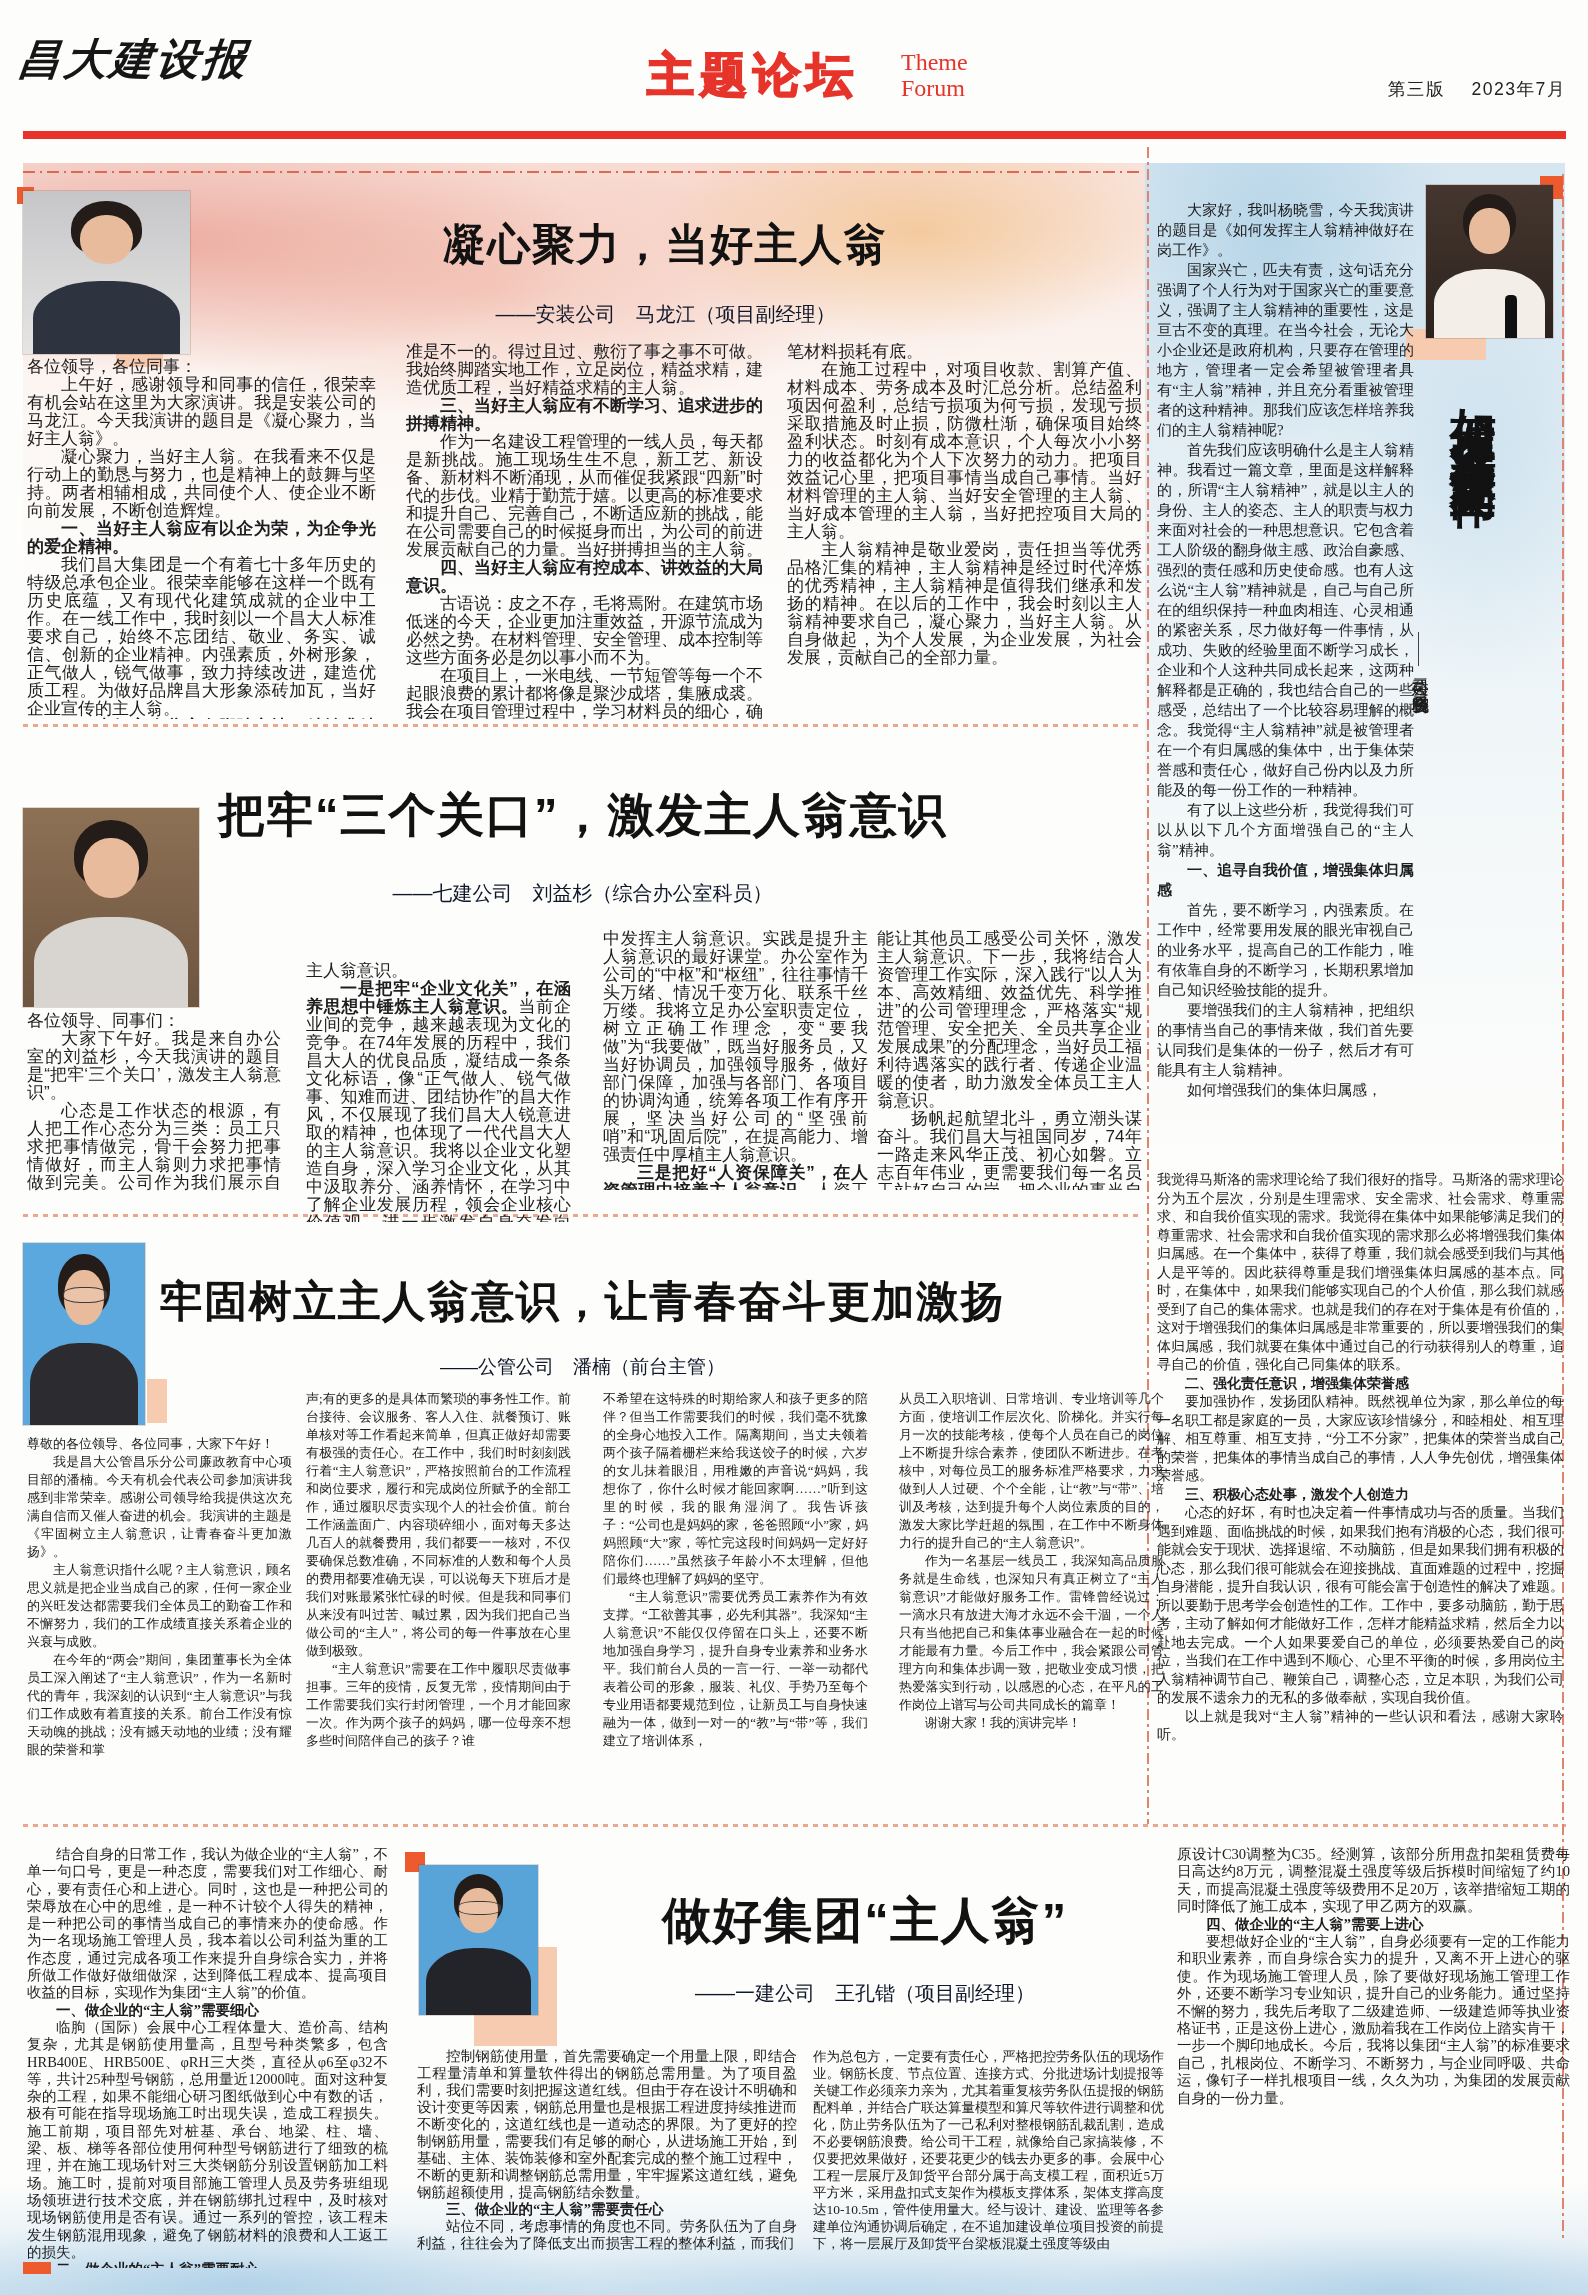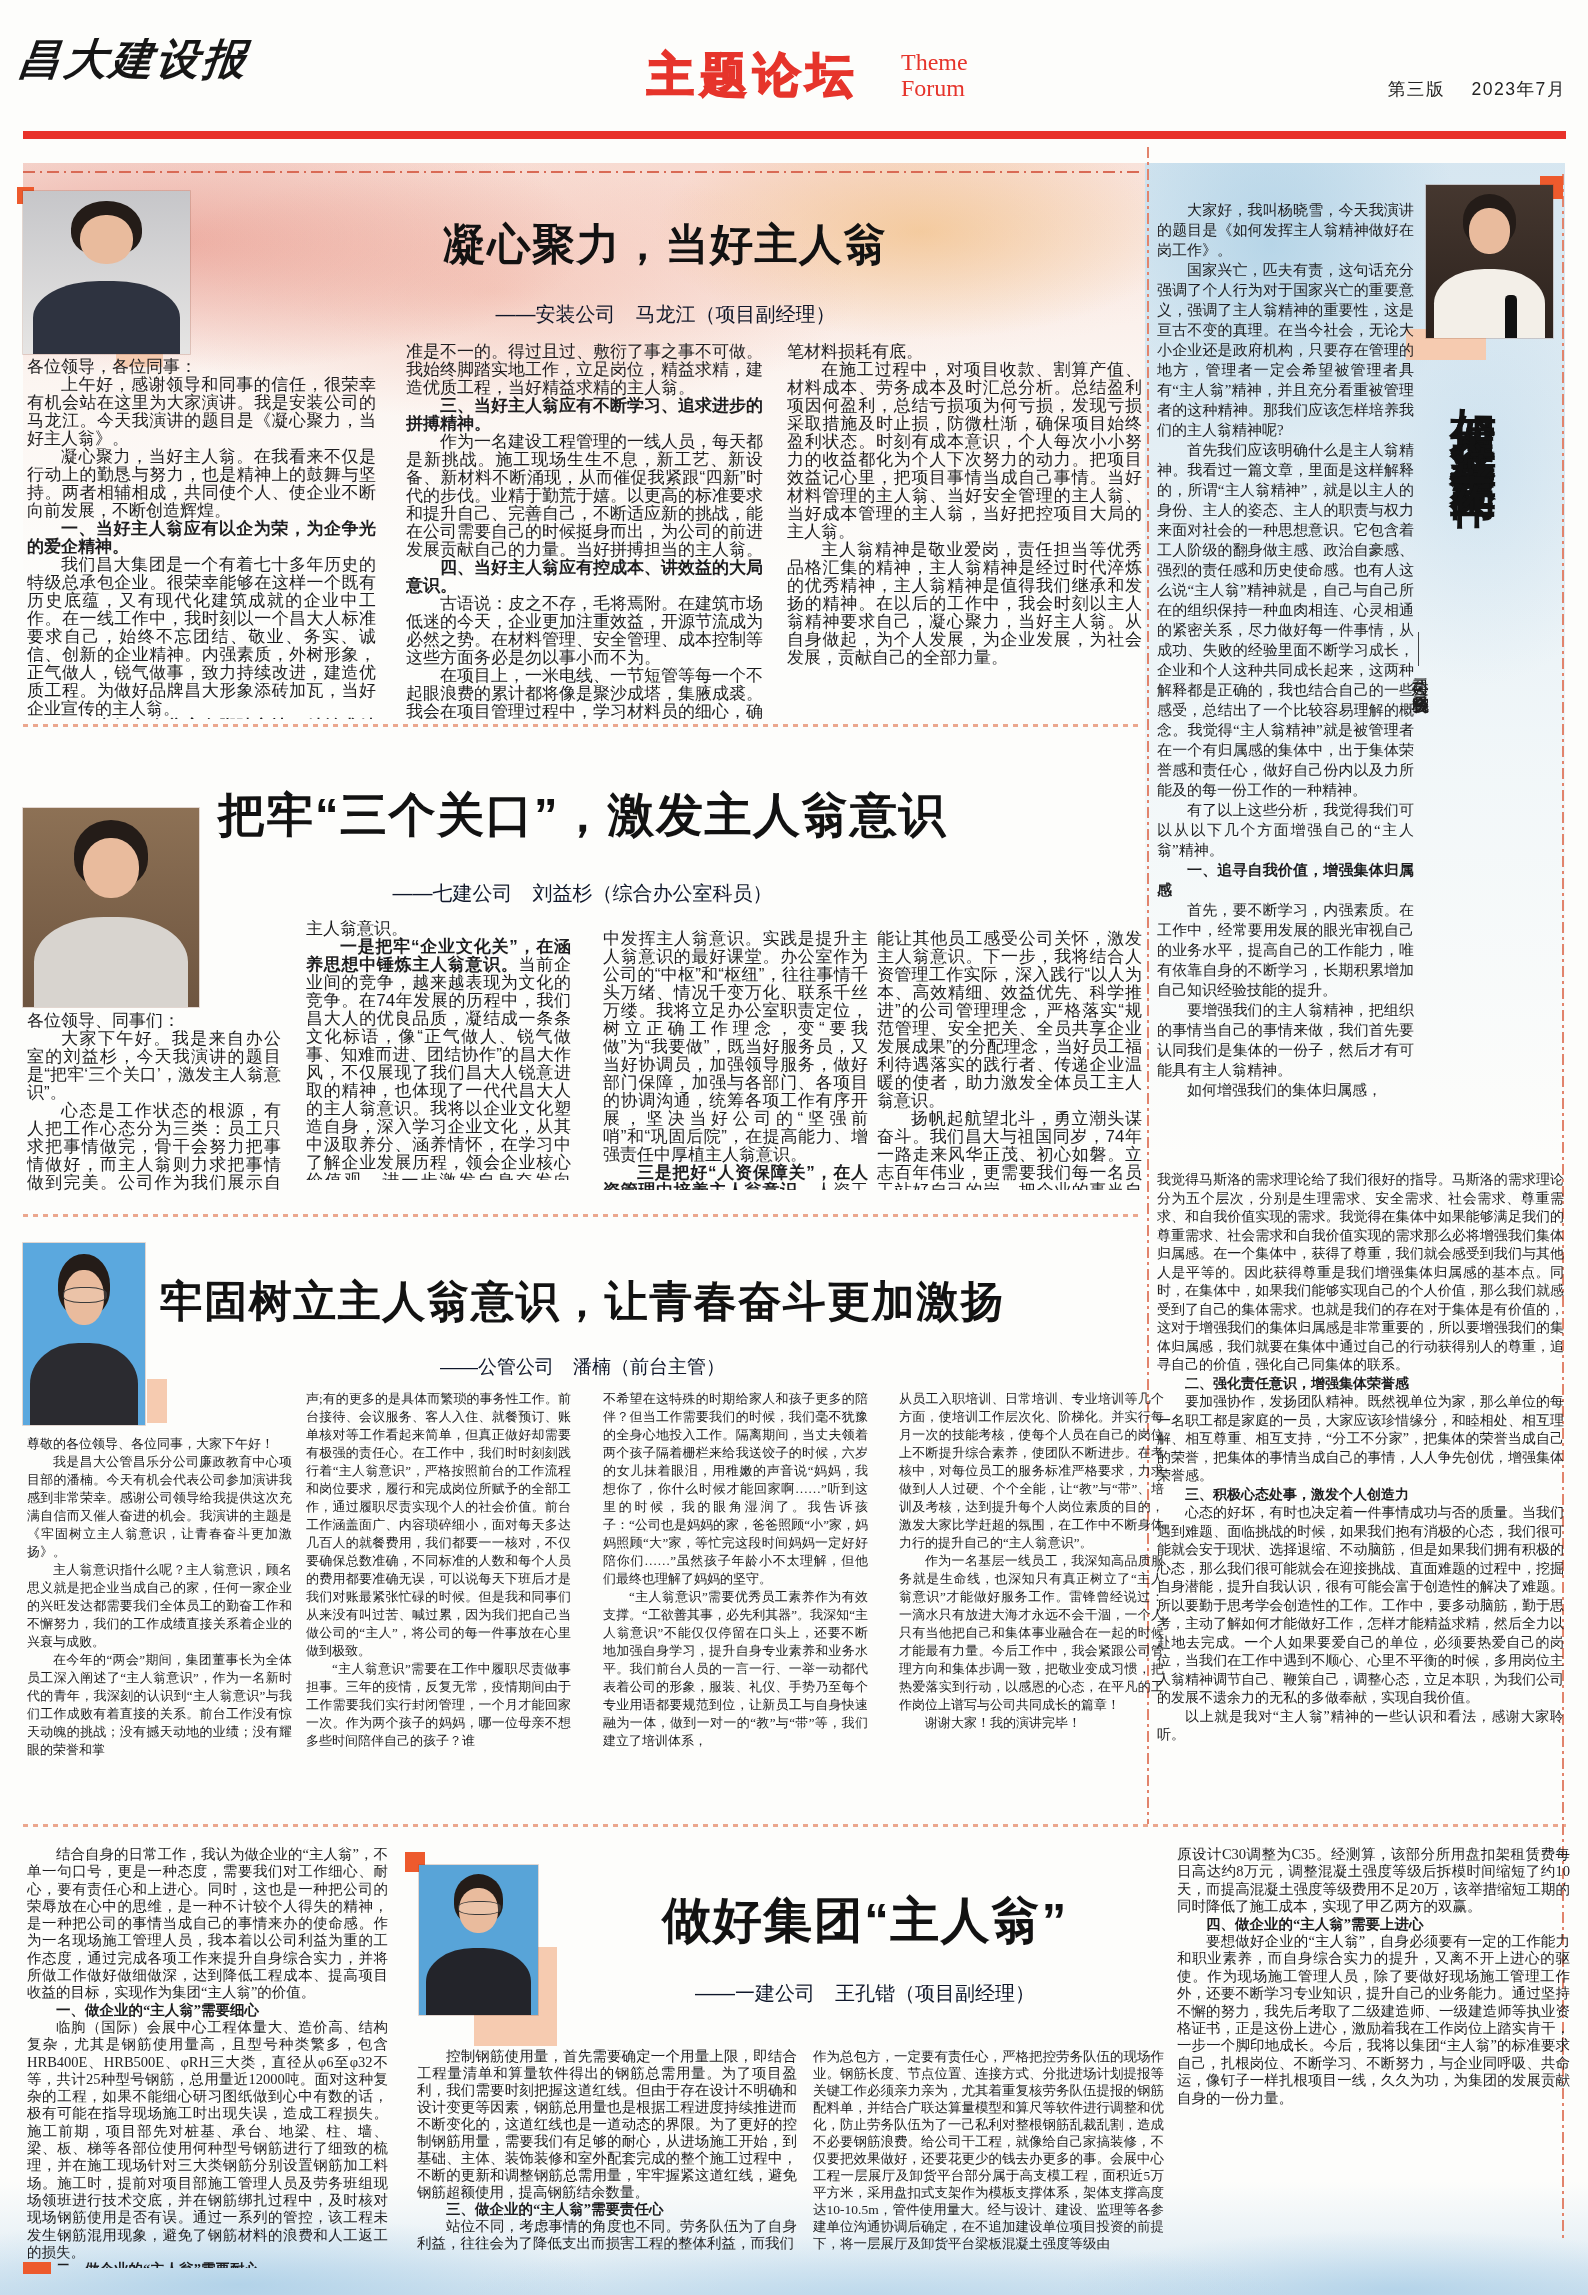--- a/index.html
+++ b/index.html
@@ -61,21 +61,21 @@
   .col{position:absolute;text-align:justify;overflow:hidden;color:#1d1d1f;}
   .sans{font-size:17px;line-height:18px;}
   .serif{font-family:"Liberation Serif",serif;font-size:13px;line-height:18px;}
   .col p{margin:0;text-indent:2em;}
   .col p.g,.col p.c{text-indent:0;}
   .col p.b,.bb{font-weight:bold;}
   #a1-col1{left:27px;top:358px;width:349px;height:361px;}
   #a1-col2{left:406px;top:343px;width:357px;height:376px;}
   #a1-col3{left:787px;top:343px;width:355px;height:376px;}
   #a2-col1{left:27px;top:1012px;width:254px;height:179px;}
-  #a2-col2{left:306px;top:920px;width:265px;height:260px;}
+  #a2-col2{left:306px;top:962px;width:265px;height:260px;}
   #a2-col3{left:603px;top:930px;width:265px;height:260px;}
   #a2-col4{left:877px;top:930px;width:265px;height:260px;}
   #a3-col1{left:27px;top:1435px;width:265px;height:387px;}
   #a3-col2{left:306px;top:1390px;width:265px;height:433px;}
   #a3-col3{left:603px;top:1390px;width:265px;height:433px;}
   #a3-col4{left:877px;top:1390px;width:265px;height:433px;margin-left:22px;}
   #r-col1{left:1157px;top:200px;width:257px;height:950px;font-size:15px;line-height:20px;}
   #r-col2{left:1157px;top:1171px;width:407px;height:647px;font-size:14px;line-height:18.5px;}
   #a4-left{left:27px;top:1846px;width:361px;height:422px;font-size:14.5px;line-height:17.3px;}
   #a4-colA{left:417px;top:2048px;width:380px;height:223px;font-size:14.5px;line-height:17px;}

